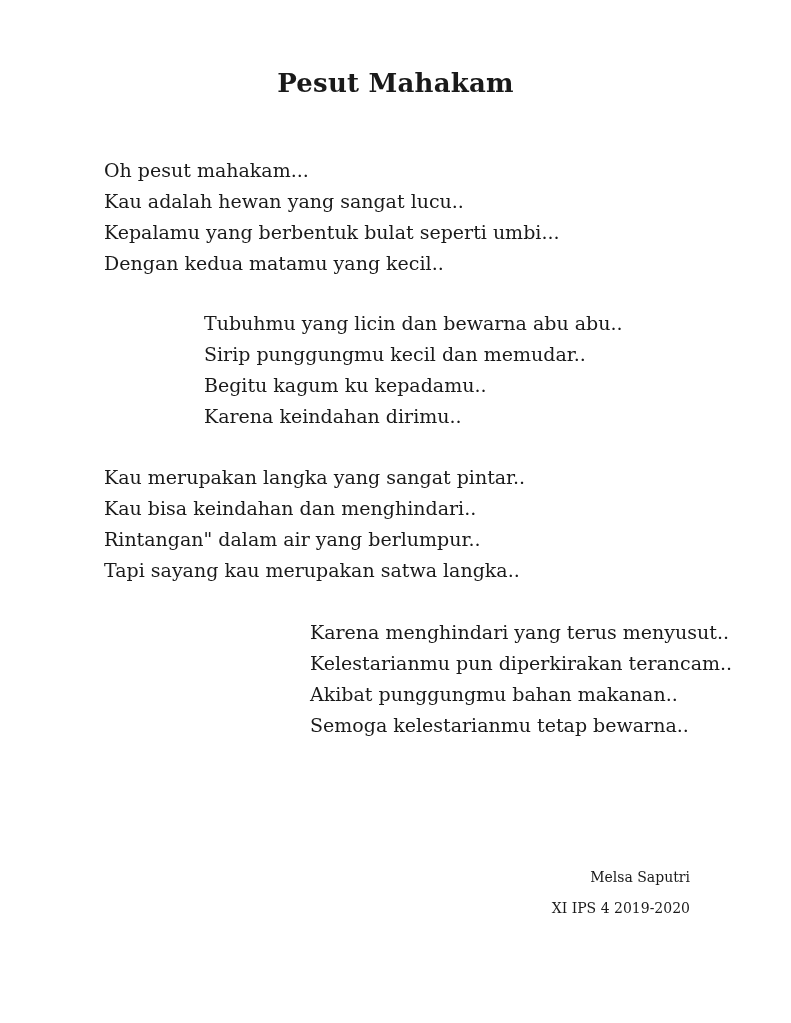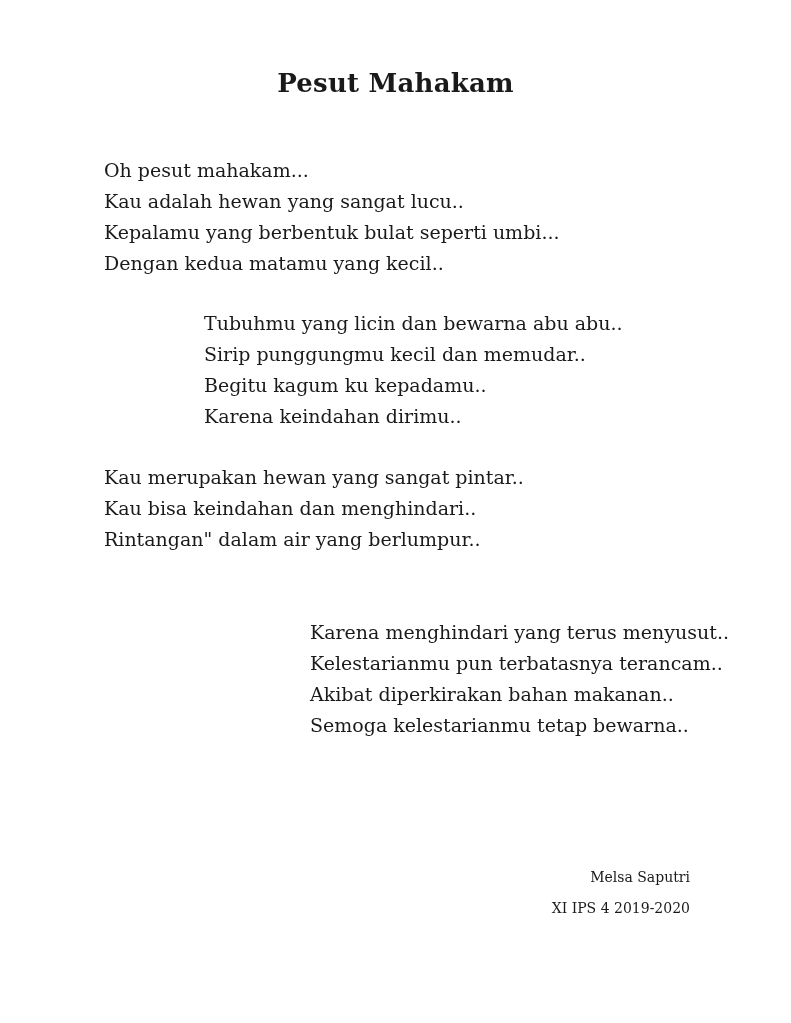--- a/index.html
+++ b/index.html
@@ -59,29 +59,30 @@
   </div>
 
   <div class="stanza stanza-1">
     <div>Oh pesut mahakam...</div>
     <div>Kau adalah hewan yang sangat lucu..</div>
     <div>Kepalamu yang berbentuk bulat seperti umbi...</div>
     <div>Dengan kedua matamu yang kecil..</div>
   </div>
 
   <div class="stanza stanza-3">
-    <div>Kau merupakan hewan yang sangat pintar..</div>
+    <div>Kau merupakan langka yang sangat pintar..</div>
     <div>Kau bisa keindahan dan menghindari..</div>
     <div>Rintangan" dalam air yang berlumpur..</div>
+    <div>Tapi sayang kau merupakan satwa langka..</div>
   </div>
 
   <div class="stanza stanza-4">
     <div>Karena menghindari yang terus menyusut..</div>
-    <div>Kelestarianmu pun terbatasnya terancam..</div>
-    <div>Akibat diperkirakan bahan makanan..</div>
+    <div>Kelestarianmu pun diperkirakan terancam..</div>
+    <div>Akibat punggungmu bahan makanan..</div>
     <div>Semoga kelestarianmu tetap bewarna..</div>
   </div>
 
   <div class="signature">
     <div>Melsa Saputri</div>
     <div>XI IPS 4 2019-2020</div>
   </div>
 
 </div>
 

